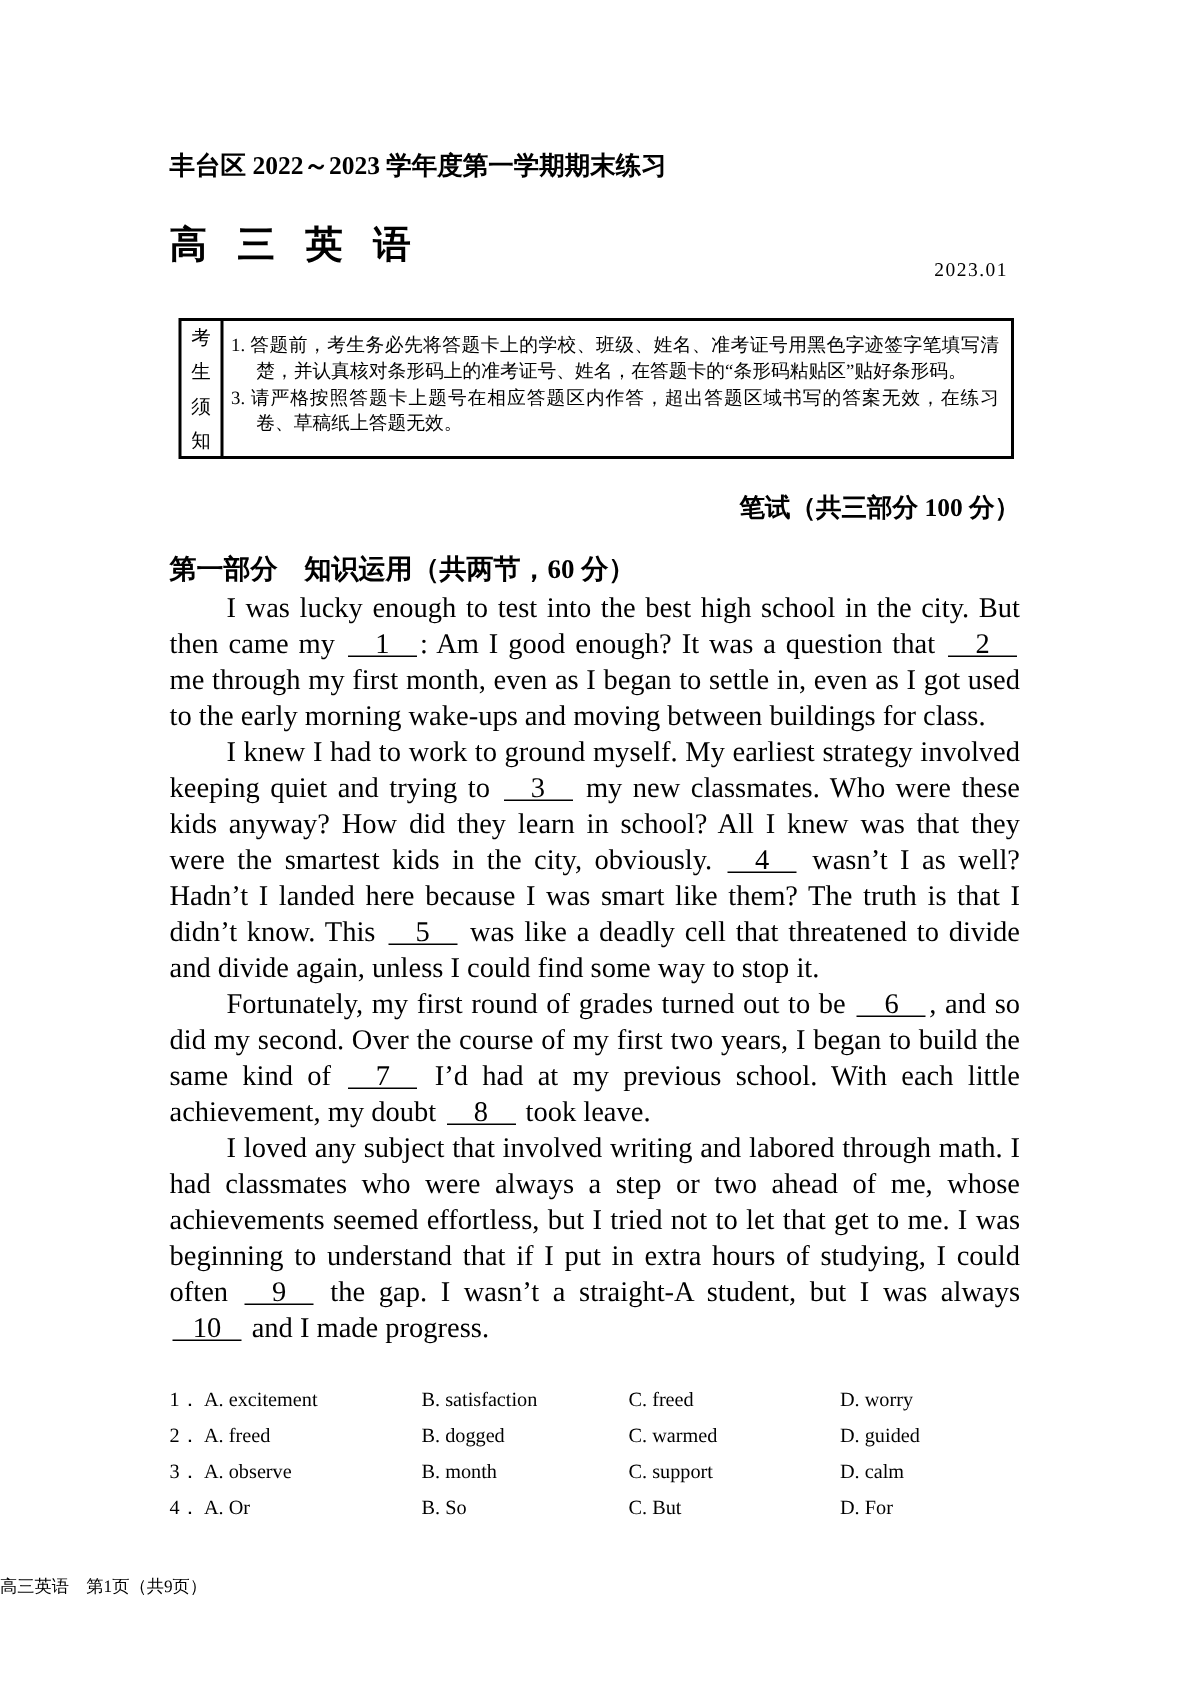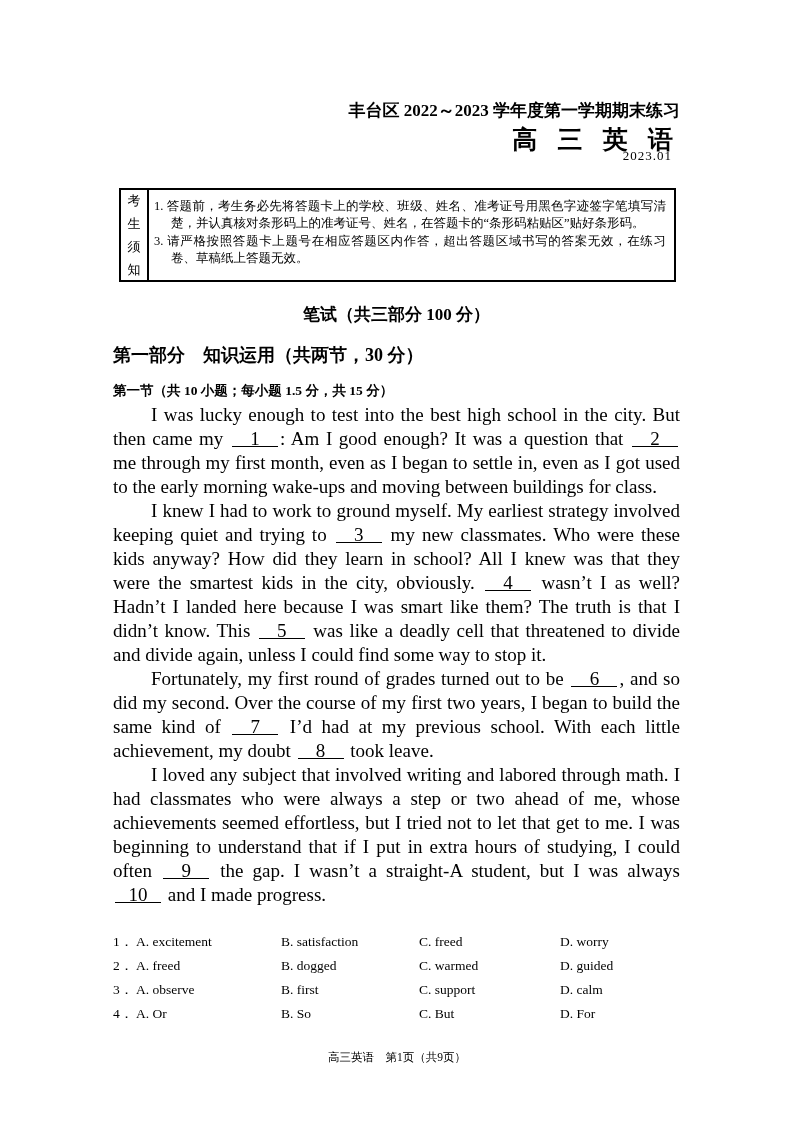--- a/index.html
+++ b/index.html
@@ -3,51 +3,51 @@
 <meta charset="utf-8">
 <style>
   * { margin: 0; padding: 0; box-sizing: border-box; }
   html, body { background: #ffffff; }
   .page {
     width: 794px; height: 1123px; margin: 0 auto; position: relative;
     background: #ffffff; color: #000;
     font-family: "Liberation Serif", "DejaVu Serif", serif;
     padding: 100px 114px 0 113px; overflow: hidden;
   }
-  .header { position: relative; text-align: right; }
+  .header { position: relative; text-align: left; }
   .subtitle { font-size: 17px; font-weight: bold; line-height: 22px; }
-  .title { font-size: 25px; font-weight: bold; letter-spacing: 7px; margin-top: 1px; line-height: 33px; }
+  .title { font-size: 25px; font-weight: bold; letter-spacing: 7px; margin-top: 25px; line-height: 33px; }
   .date { position: absolute; right: 8px; bottom: -8px; font-size: 13px; letter-spacing: 1px; font-weight: normal; }
 
   .notice-box { display: flex; border: 2px solid #000; margin: 32px 4px 0 6px; }
   .notice-side {
     width: 28px; border-right: 2px solid #000; display: flex; flex-direction: column;
     justify-content: center; align-items: center; gap: 10px; font-size: 13px; padding: 4px 0;
   }
   .side-char { line-height: 1; }
   .notice-content { flex: 1; padding: 8px 8px 8px 5px; font-size: 12.5px; line-height: 17.4px; }
   .notice-item { padding-left: 1.35em; text-indent: -1.35em; text-align: justify; }
 
-  .center-heading { text-align: center; font-size: 17px; font-weight: bold; margin-top: 21px; line-height: 23px; }
+  .center-heading { text-align: right; font-size: 17px; font-weight: bold; margin-top: 21px; line-height: 23px; }
   .part-heading { font-size: 18px; font-weight: bold; margin-top: 17px; line-height: 25px; }
   .section-heading { font-size: 13.5px; font-weight: bold; margin-top: 13px; line-height: 20px; }
   .cn-instructions { font-size: 13.5px; line-height: 23px; text-indent: 2em; margin-top: 3px; text-align: justify; }
 
   .passage { margin-top: 2px; }
   .passage .para { font-size: 19px; line-height: 24px; text-indent: 2em; text-align: justify; }
   .blank {
     display: inline-block; min-width: 46px; border-bottom: 1px solid #000;
     text-align: center; text-indent: 0; line-height: 15px; margin: 0 2px;
   }
 
   .options { margin-top: 23px; font-size: 13.5px; }
   .option-row { display: grid; grid-template-columns: 23px 145px 138px 141px auto; line-height: 24px; }
   .option-num { display: inline-block; }
 
-  .footer { position: absolute; left: 0; right: 0; bottom: 58px; text-align: center; font-size: 11.5px; }
+  .footer { position: absolute; left: 0; right: 0; bottom: 58px; font-size: 11.5px; }
 </style>
 </head>
 <body>
 
 <div class="page">
 
   <header class="header">
     <div class="subtitle">丰台区 2022～2023 学年度第一学期期末练习</div>
     <h1 class="title">高 三 英 语</h1>
     <div class="date">2023.01</div>
@@ -60,22 +60,21 @@
         <div class="side-char">须</div>
         <div class="side-char">知</div>
       </div>
     <div class="notice-content">
         <div class="notice-item">1. 答题前，考生务必先将答题卡上的学校、班级、姓名、准考证号用黑色字迹签字笔填写清楚，并认真核对条形码上的准考证号、姓名，在答题卡的“条形码粘贴区”贴好条形码。</div>
         <div class="notice-item">3. 请严格按照答题卡上题号在相应答题区内作答，超出答题区域书写的答案无效，在练习卷、草稿纸上答题无效。</div>
       </div>
   </section>
 
   <div class="center-heading">笔试（共三部分 100 分）</div>
-  <div class="part-heading">第一部分　知识运用（共两节，30 分）</div>
-  <div class="section-heading">第一节（共 10 小题；每小题 1.5 分，共 15 分）</div>
+  <div class="part-heading">第一部分　知识运用（共两节，60 分）</div>
 
   <div class="passage">
       <p class="para">I was lucky enough to test into the best high school in the city. But then came my <span class="blank">1</span>: Am I good enough? It was a question that <span class="blank">2</span> me through my first month, even as I began to settle in, even as I got used to the early morning wake-ups and moving between buildings for class.</p>
       <p class="para">I knew I had to work to ground myself. My earliest strategy involved keeping quiet and trying to <span class="blank">3</span> my new classmates. Who were these kids anyway? How did they learn in school? All I knew was that they were the smartest kids in the city, obviously. <span class="blank">4</span> wasn’t I as well? Hadn’t I landed here because I was smart like them? The truth is that I didn’t know. This <span class="blank">5</span> was like a deadly cell that threatened to divide and divide again, unless I could find some way to stop it.</p>
       <p class="para">Fortunately, my first round of grades turned out to be <span class="blank">6</span>, and so did my second. Over the course of my first two years, I began to build the same kind of <span class="blank">7</span> I’d had at my previous school. With each little achievement, my doubt <span class="blank">8</span> took leave.</p>
       <p class="para">I loved any subject that involved writing and labored through math. I had classmates who were always a step or two ahead of me, whose achievements seemed effortless, but I tried not to let that get to me. I was beginning to understand that if I put in extra hours of studying, I could often <span class="blank">9</span> the gap. I wasn’t a straight-A student, but I was always <span class="blank">10</span> and I made progress.</p>
     </div>
 
   <div class="options">
       <div class="option-row">
@@ -88,21 +87,21 @@
       <div class="option-row">
         <span class="option-num">2．</span>
         <span class="option-cell">A. freed</span>
         <span class="option-cell">B. dogged</span>
         <span class="option-cell">C. warmed</span>
         <span class="option-cell">D. guided</span>
       </div>
       <div class="option-row">
         <span class="option-num">3．</span>
         <span class="option-cell">A. observe</span>
-        <span class="option-cell">B. first</span>
+        <span class="option-cell">B. month</span>
         <span class="option-cell">C. support</span>
         <span class="option-cell">D. calm</span>
       </div>
       <div class="option-row">
         <span class="option-num">4．</span>
         <span class="option-cell">A. Or</span>
         <span class="option-cell">B. So</span>
         <span class="option-cell">C. But</span>
         <span class="option-cell">D. For</span>
       </div>

